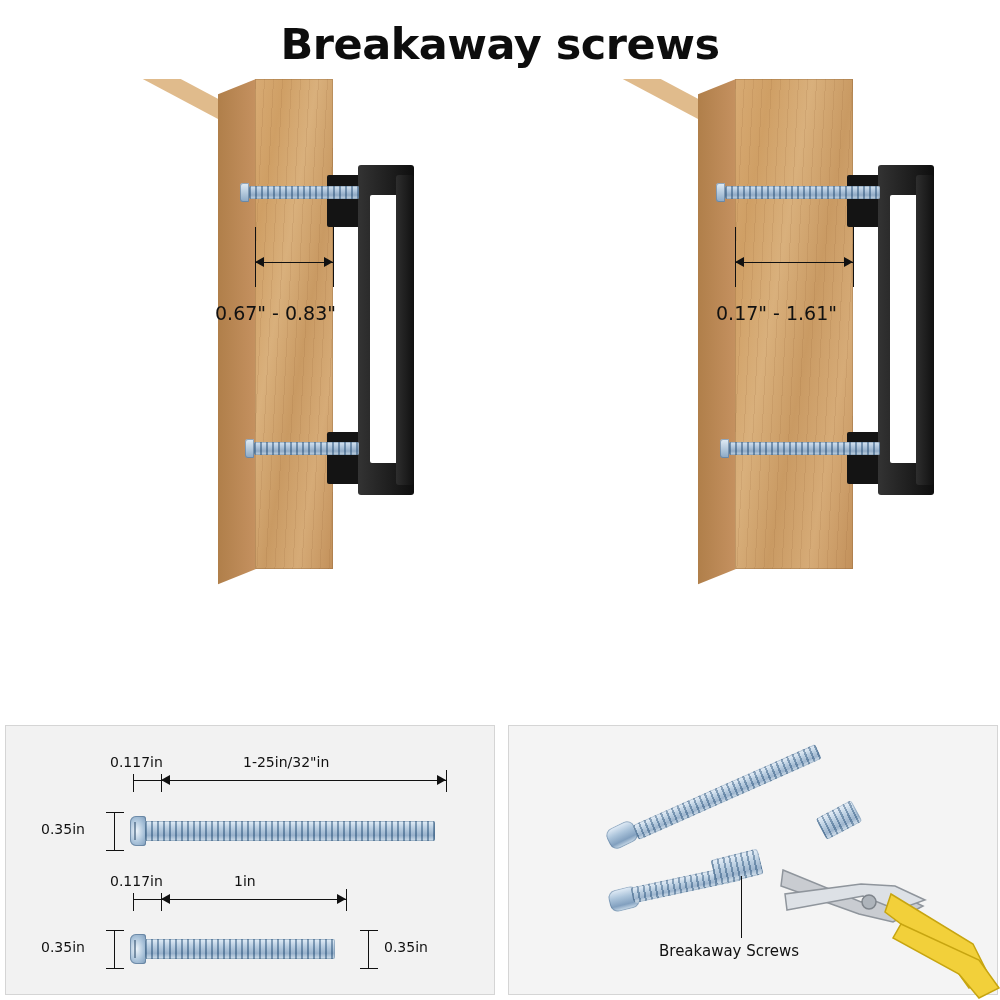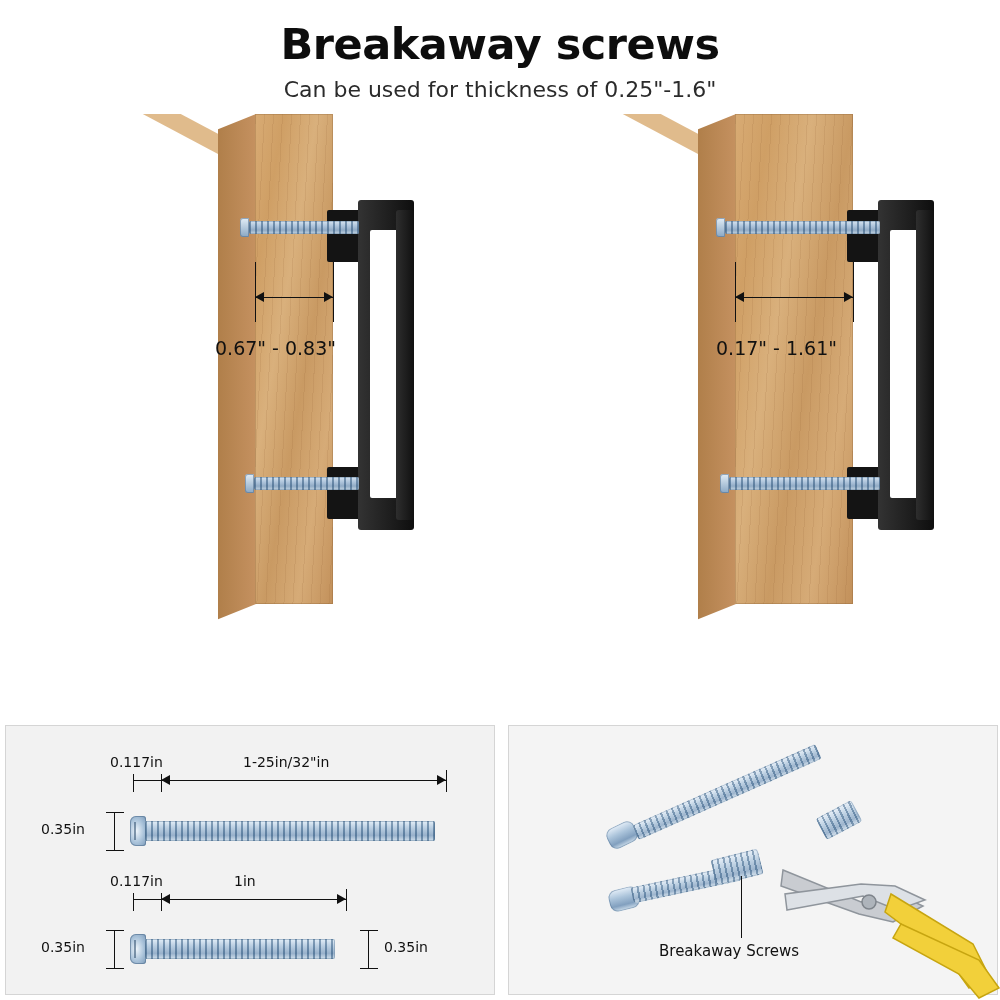--- a/index.html
+++ b/index.html
@@ -223,21 +223,20 @@
     bottom: -6px;
     width: 230px;
     height: 160px;
   }
 </style>
 </head>
 <body>
 
 <div class="header">
   <div class="title">Breakaway screws</div>
-  <div class="subtitle">Can be used for thickness of 0.25"-1.6"</div>
 </div>
 
 <div class="illustrations">
 
   <div class="panel left">
 
     <div class="board-top"></div>
     <div class="board-side"></div>
     <div class="board">
       <div class="board-grain"></div>

